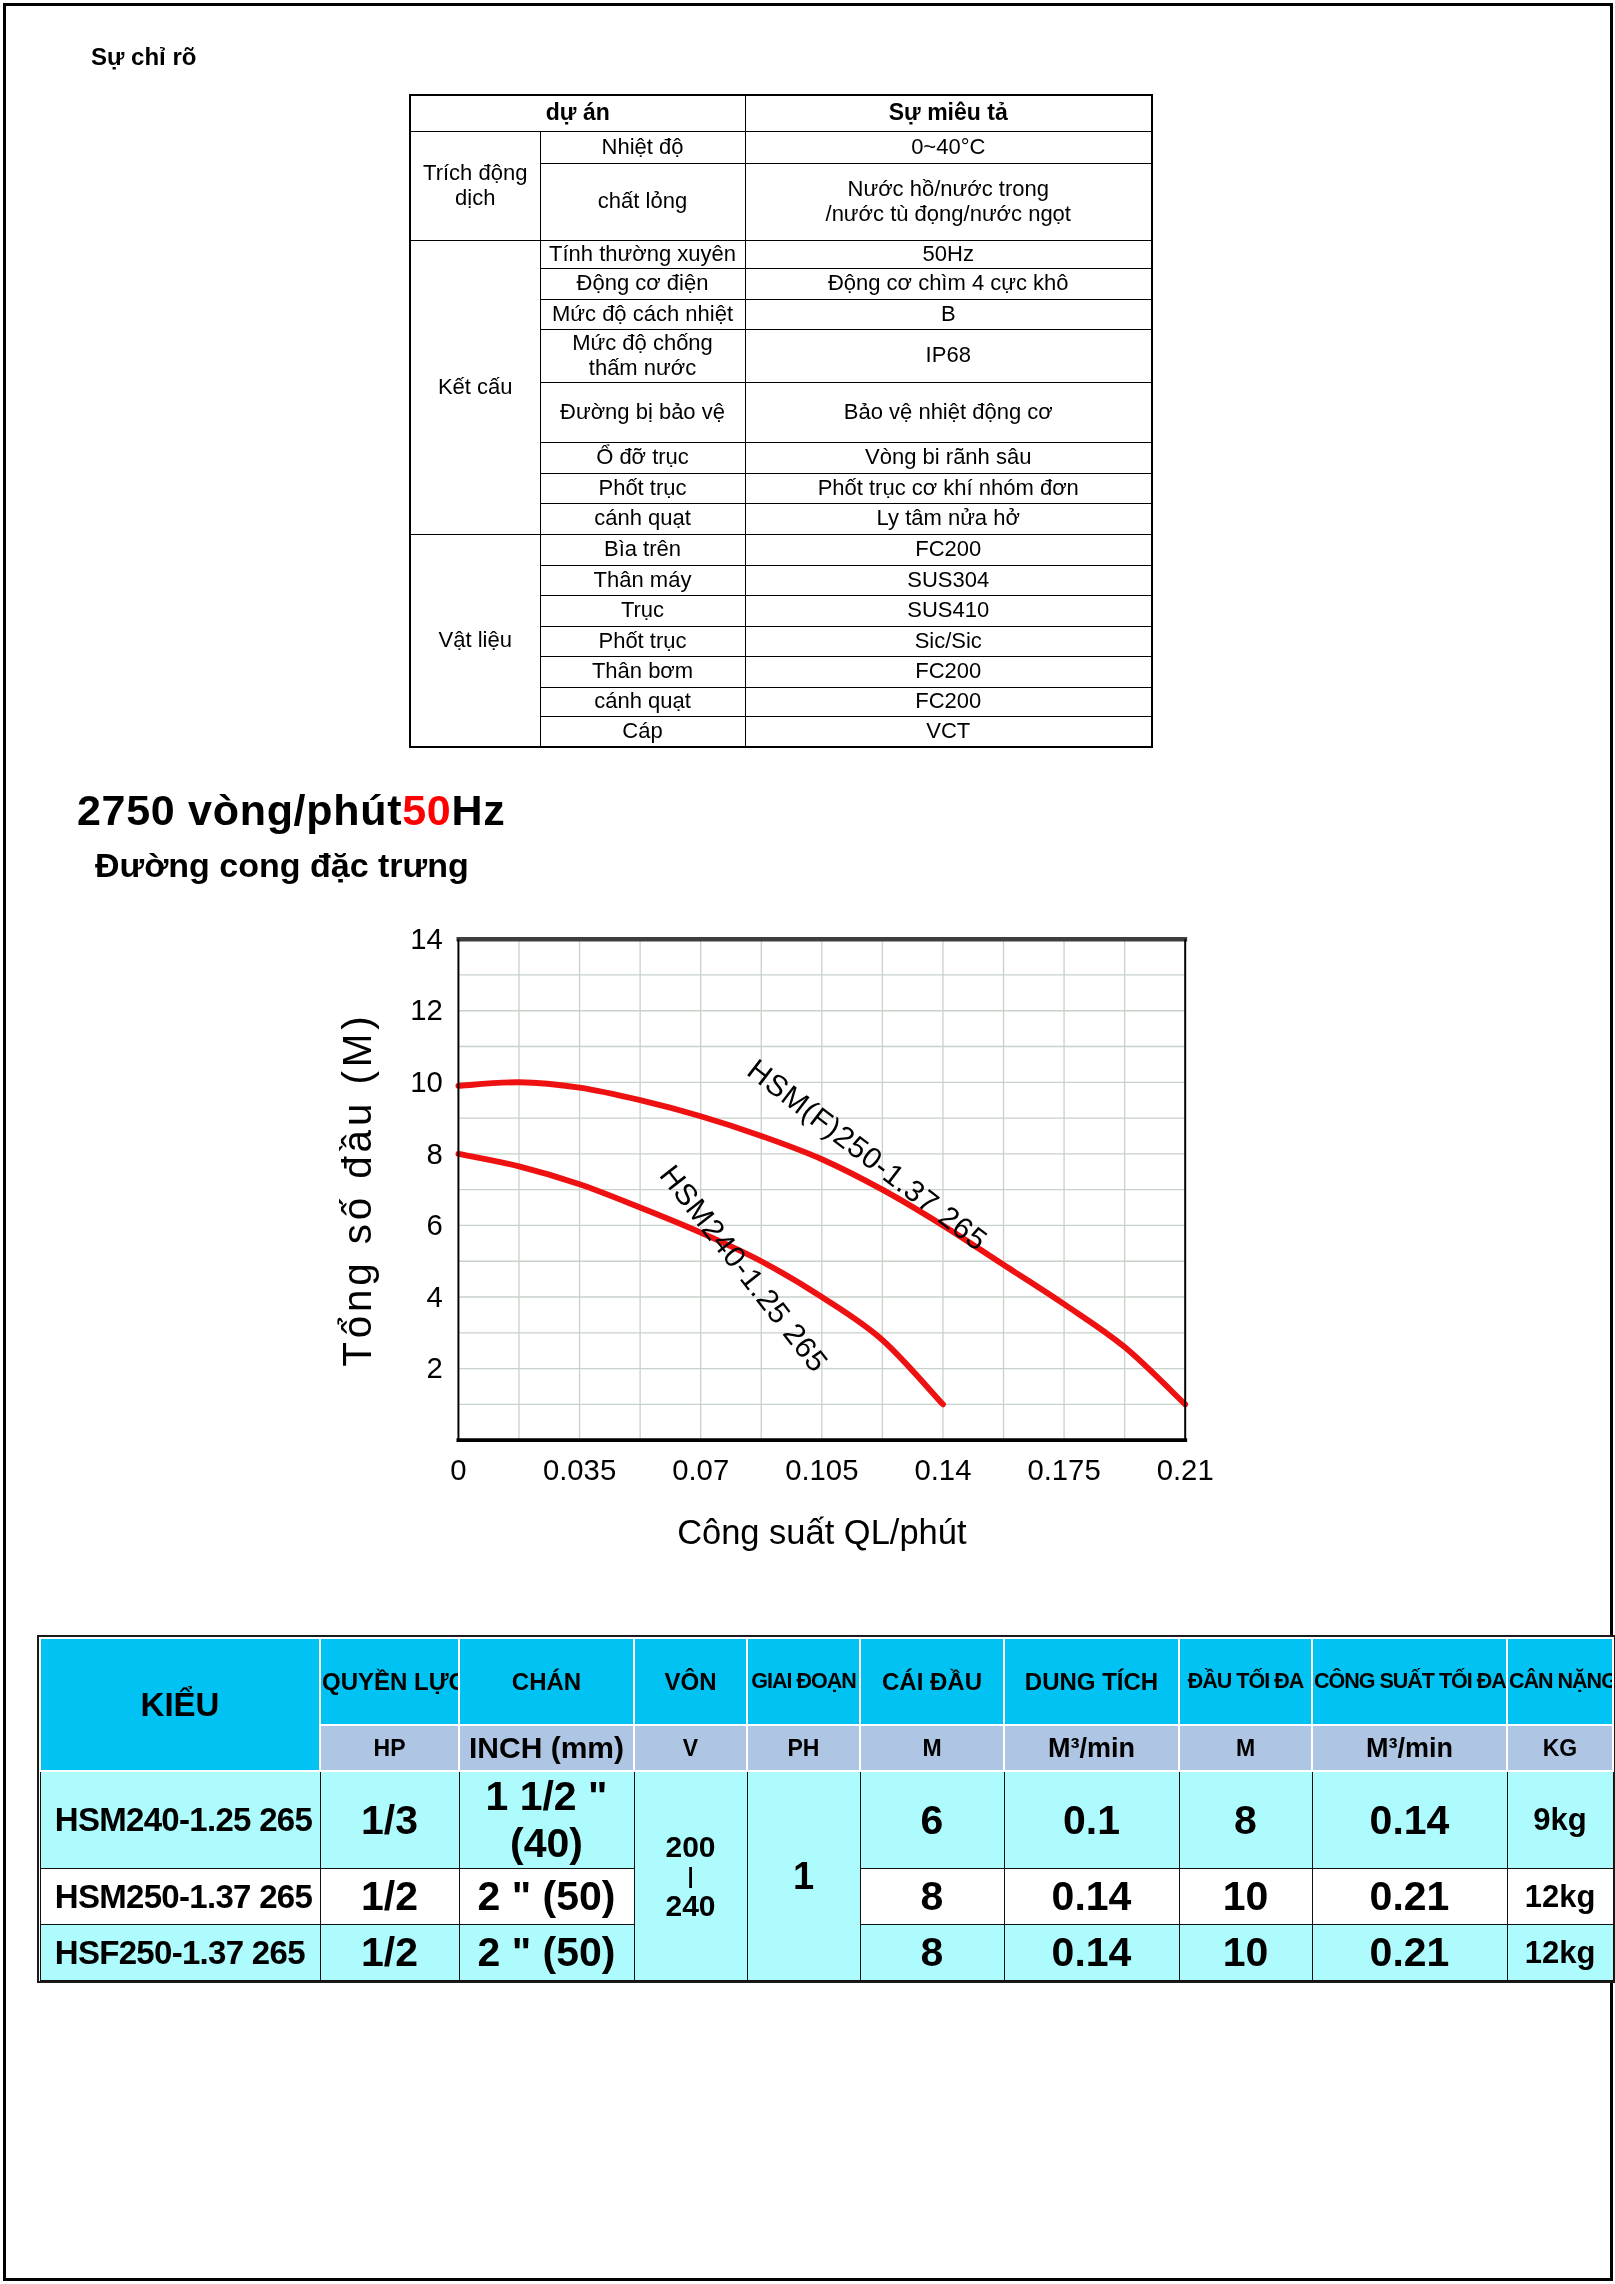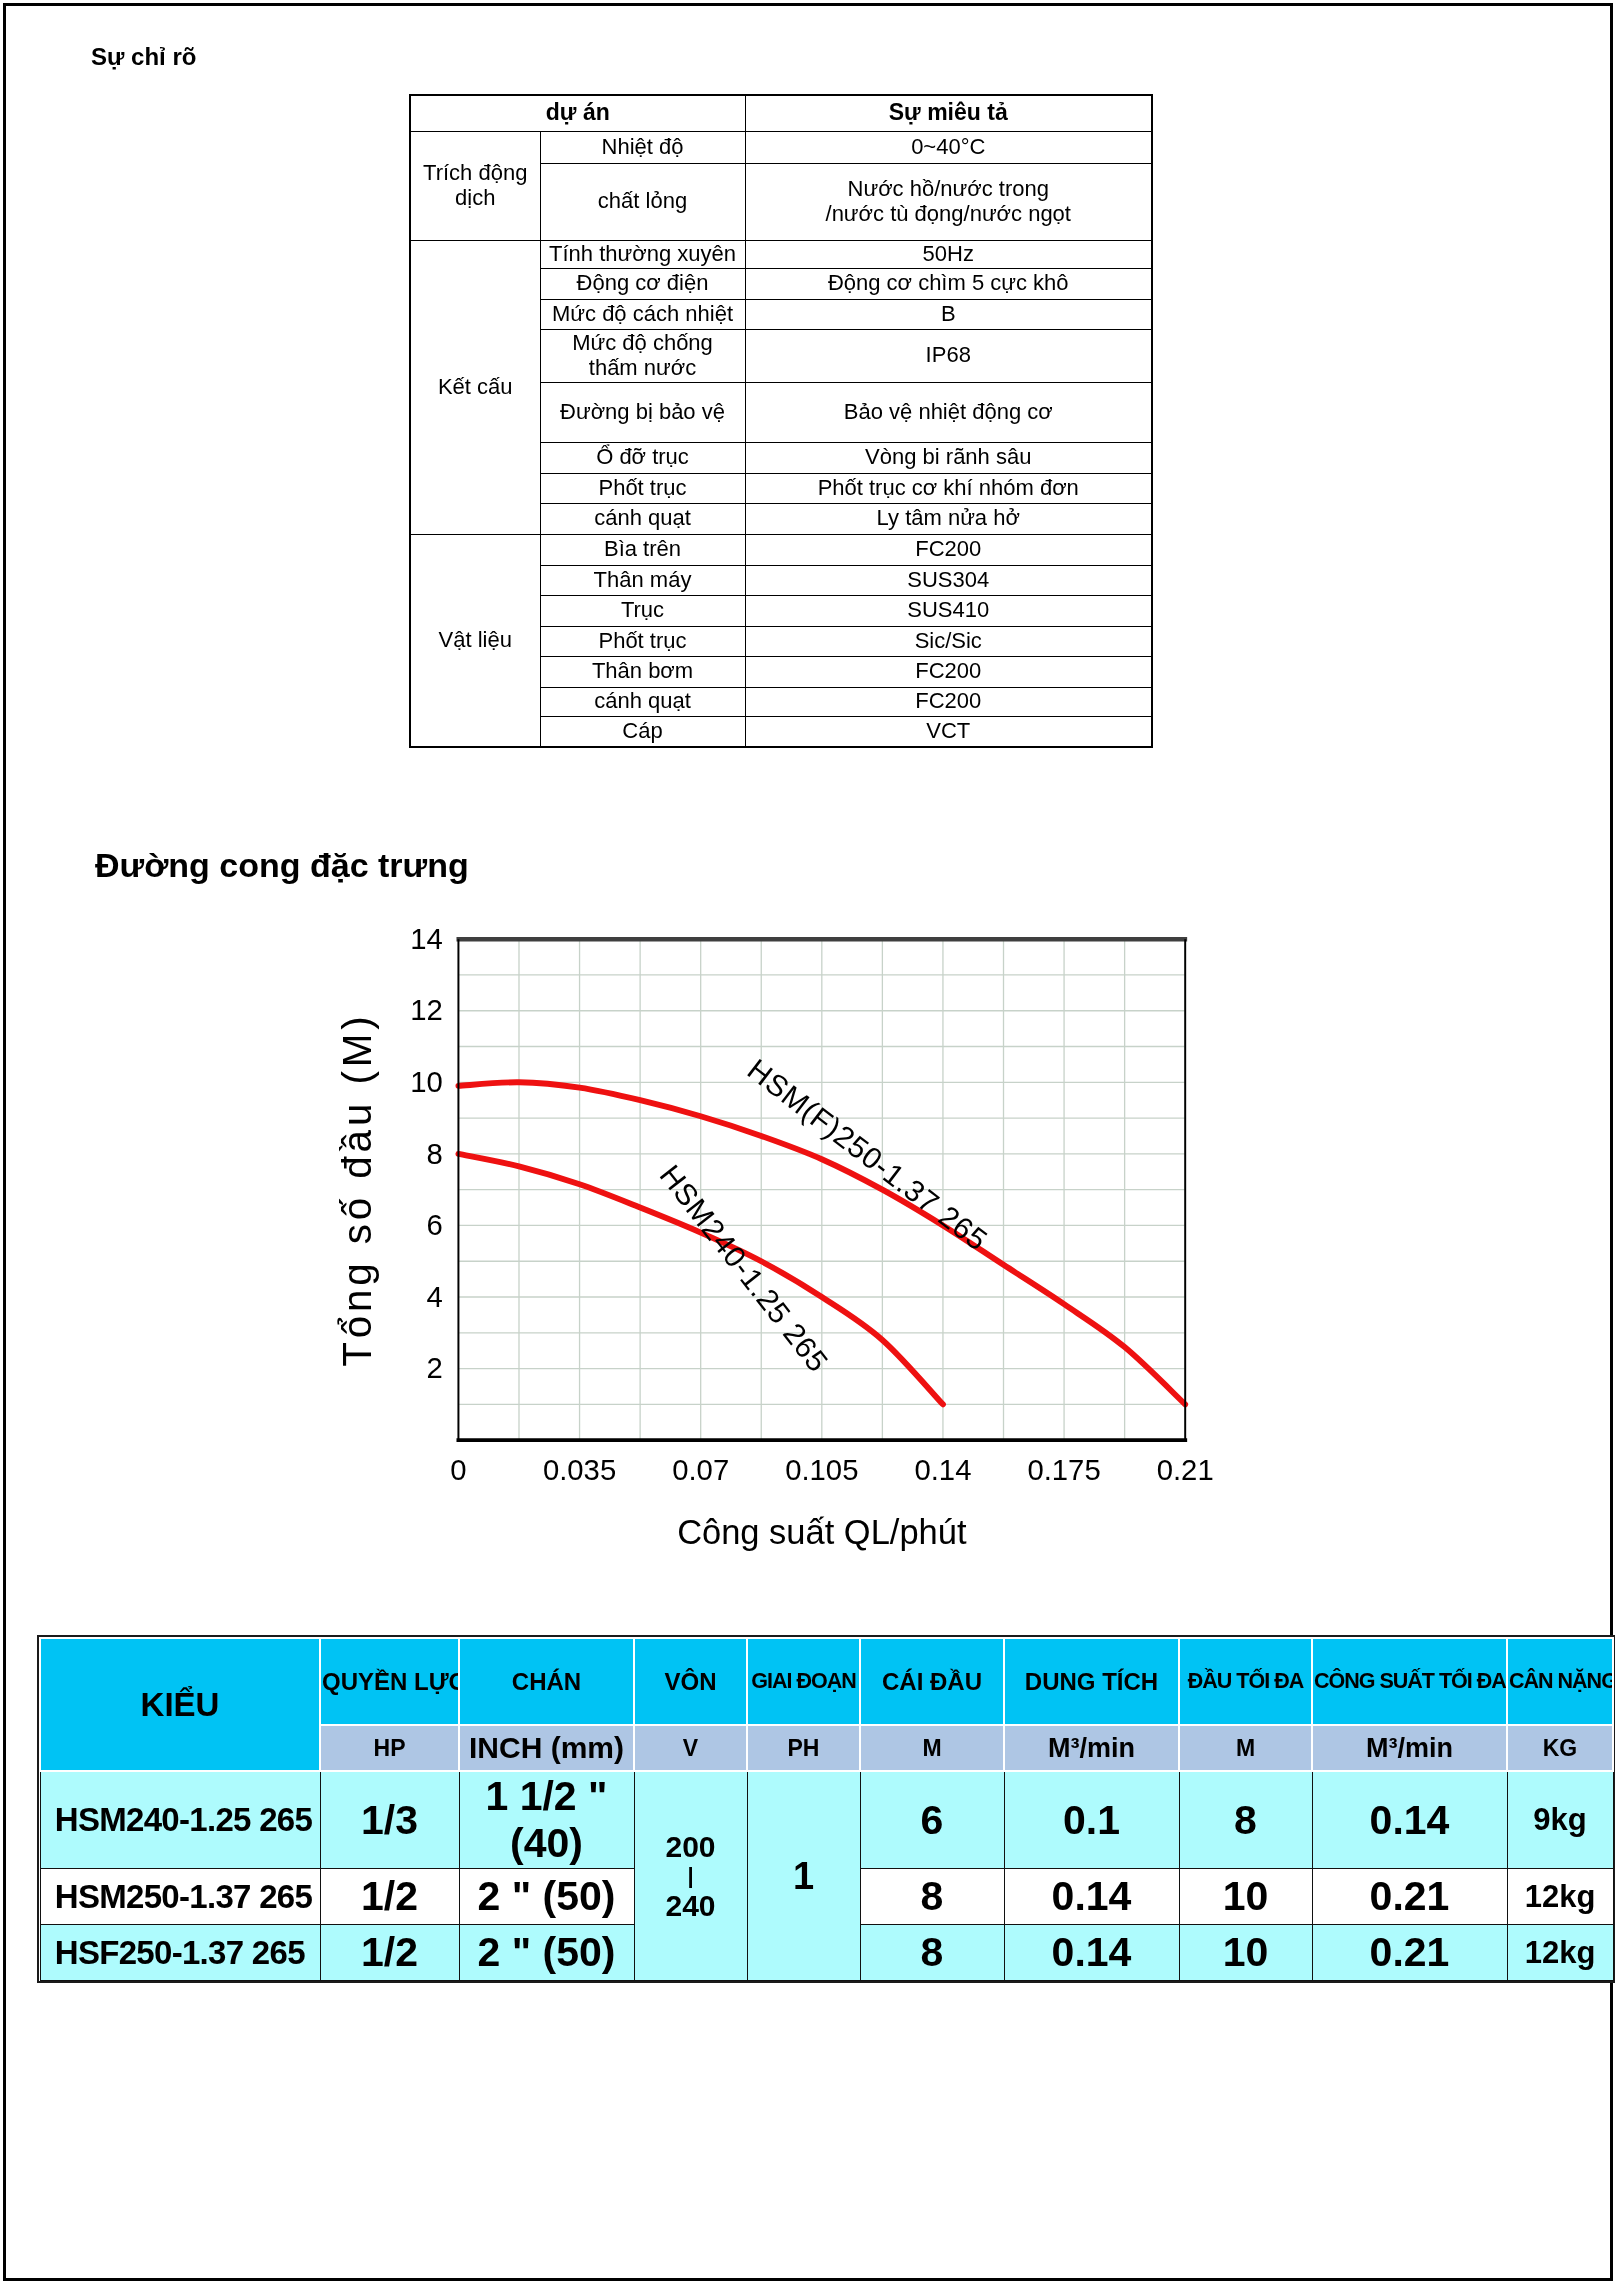--- a/index.html
+++ b/index.html
@@ -76,21 +76,21 @@
         <td class="desc">Nước hồ/nước trong
 /nước tù đọng/nước ngọt</td>
       </tr>
       <tr style="height:27px">
         <td rowspan="8">Kết cấu</td>
         <td>Tính thường xuyên</td>
         <td class="desc">50Hz</td>
       </tr>
       <tr style="height:31px">
         <td>Động cơ điện</td>
-        <td class="desc">Động cơ chìm 5 cực khô</td>
+        <td class="desc">Động cơ chìm 4 cực khô</td>
       </tr>
       <tr style="height:30px">
         <td>Mức độ cách nhiệt</td>
         <td class="desc">B</td>
       </tr>
       <tr style="height:48px">
         <td>Mức độ chống thấm nước</td>
         <td class="desc">IP68</td>
       </tr>
       <tr style="height:60px">
@@ -135,20 +135,21 @@
         <td class="desc">FC200</td>
       </tr>
       <tr style="height:31px">
         <td>Cáp</td>
         <td class="desc">VCT</td>
       </tr>
     </tbody>
       </table>
   </div>
 
+  <div class="rpm-heading"><span>2750 vòng/phút</span><span class="red">50</span><span>Hz</span></div>
   <div class="curve-heading">Đường cong đặc trưng</div>
 
   <svg id="curve-chart" class="chart" width="1015" height="651" viewBox="0 0 1560 1000">
       <line x1="285" y1="43" x2="285" y2="813" stroke="#c7d2c9" stroke-width="2"></line>
       <line x1="378.08333333333337" y1="43" x2="378.08333333333337" y2="813" stroke="#c7d2c9" stroke-width="2"></line>
       <line x1="471.1666666666667" y1="43" x2="471.1666666666667" y2="813" stroke="#c7d2c9" stroke-width="2"></line>
       <line x1="564.25" y1="43" x2="564.25" y2="813" stroke="#c7d2c9" stroke-width="2"></line>
       <line x1="657.3333333333334" y1="43" x2="657.3333333333334" y2="813" stroke="#c7d2c9" stroke-width="2"></line>
       <line x1="750.4166666666667" y1="43" x2="750.4166666666667" y2="813" stroke="#c7d2c9" stroke-width="2"></line>
       <line x1="843.5000000000001" y1="43" x2="843.5000000000001" y2="813" stroke="#c7d2c9" stroke-width="2"></line>

